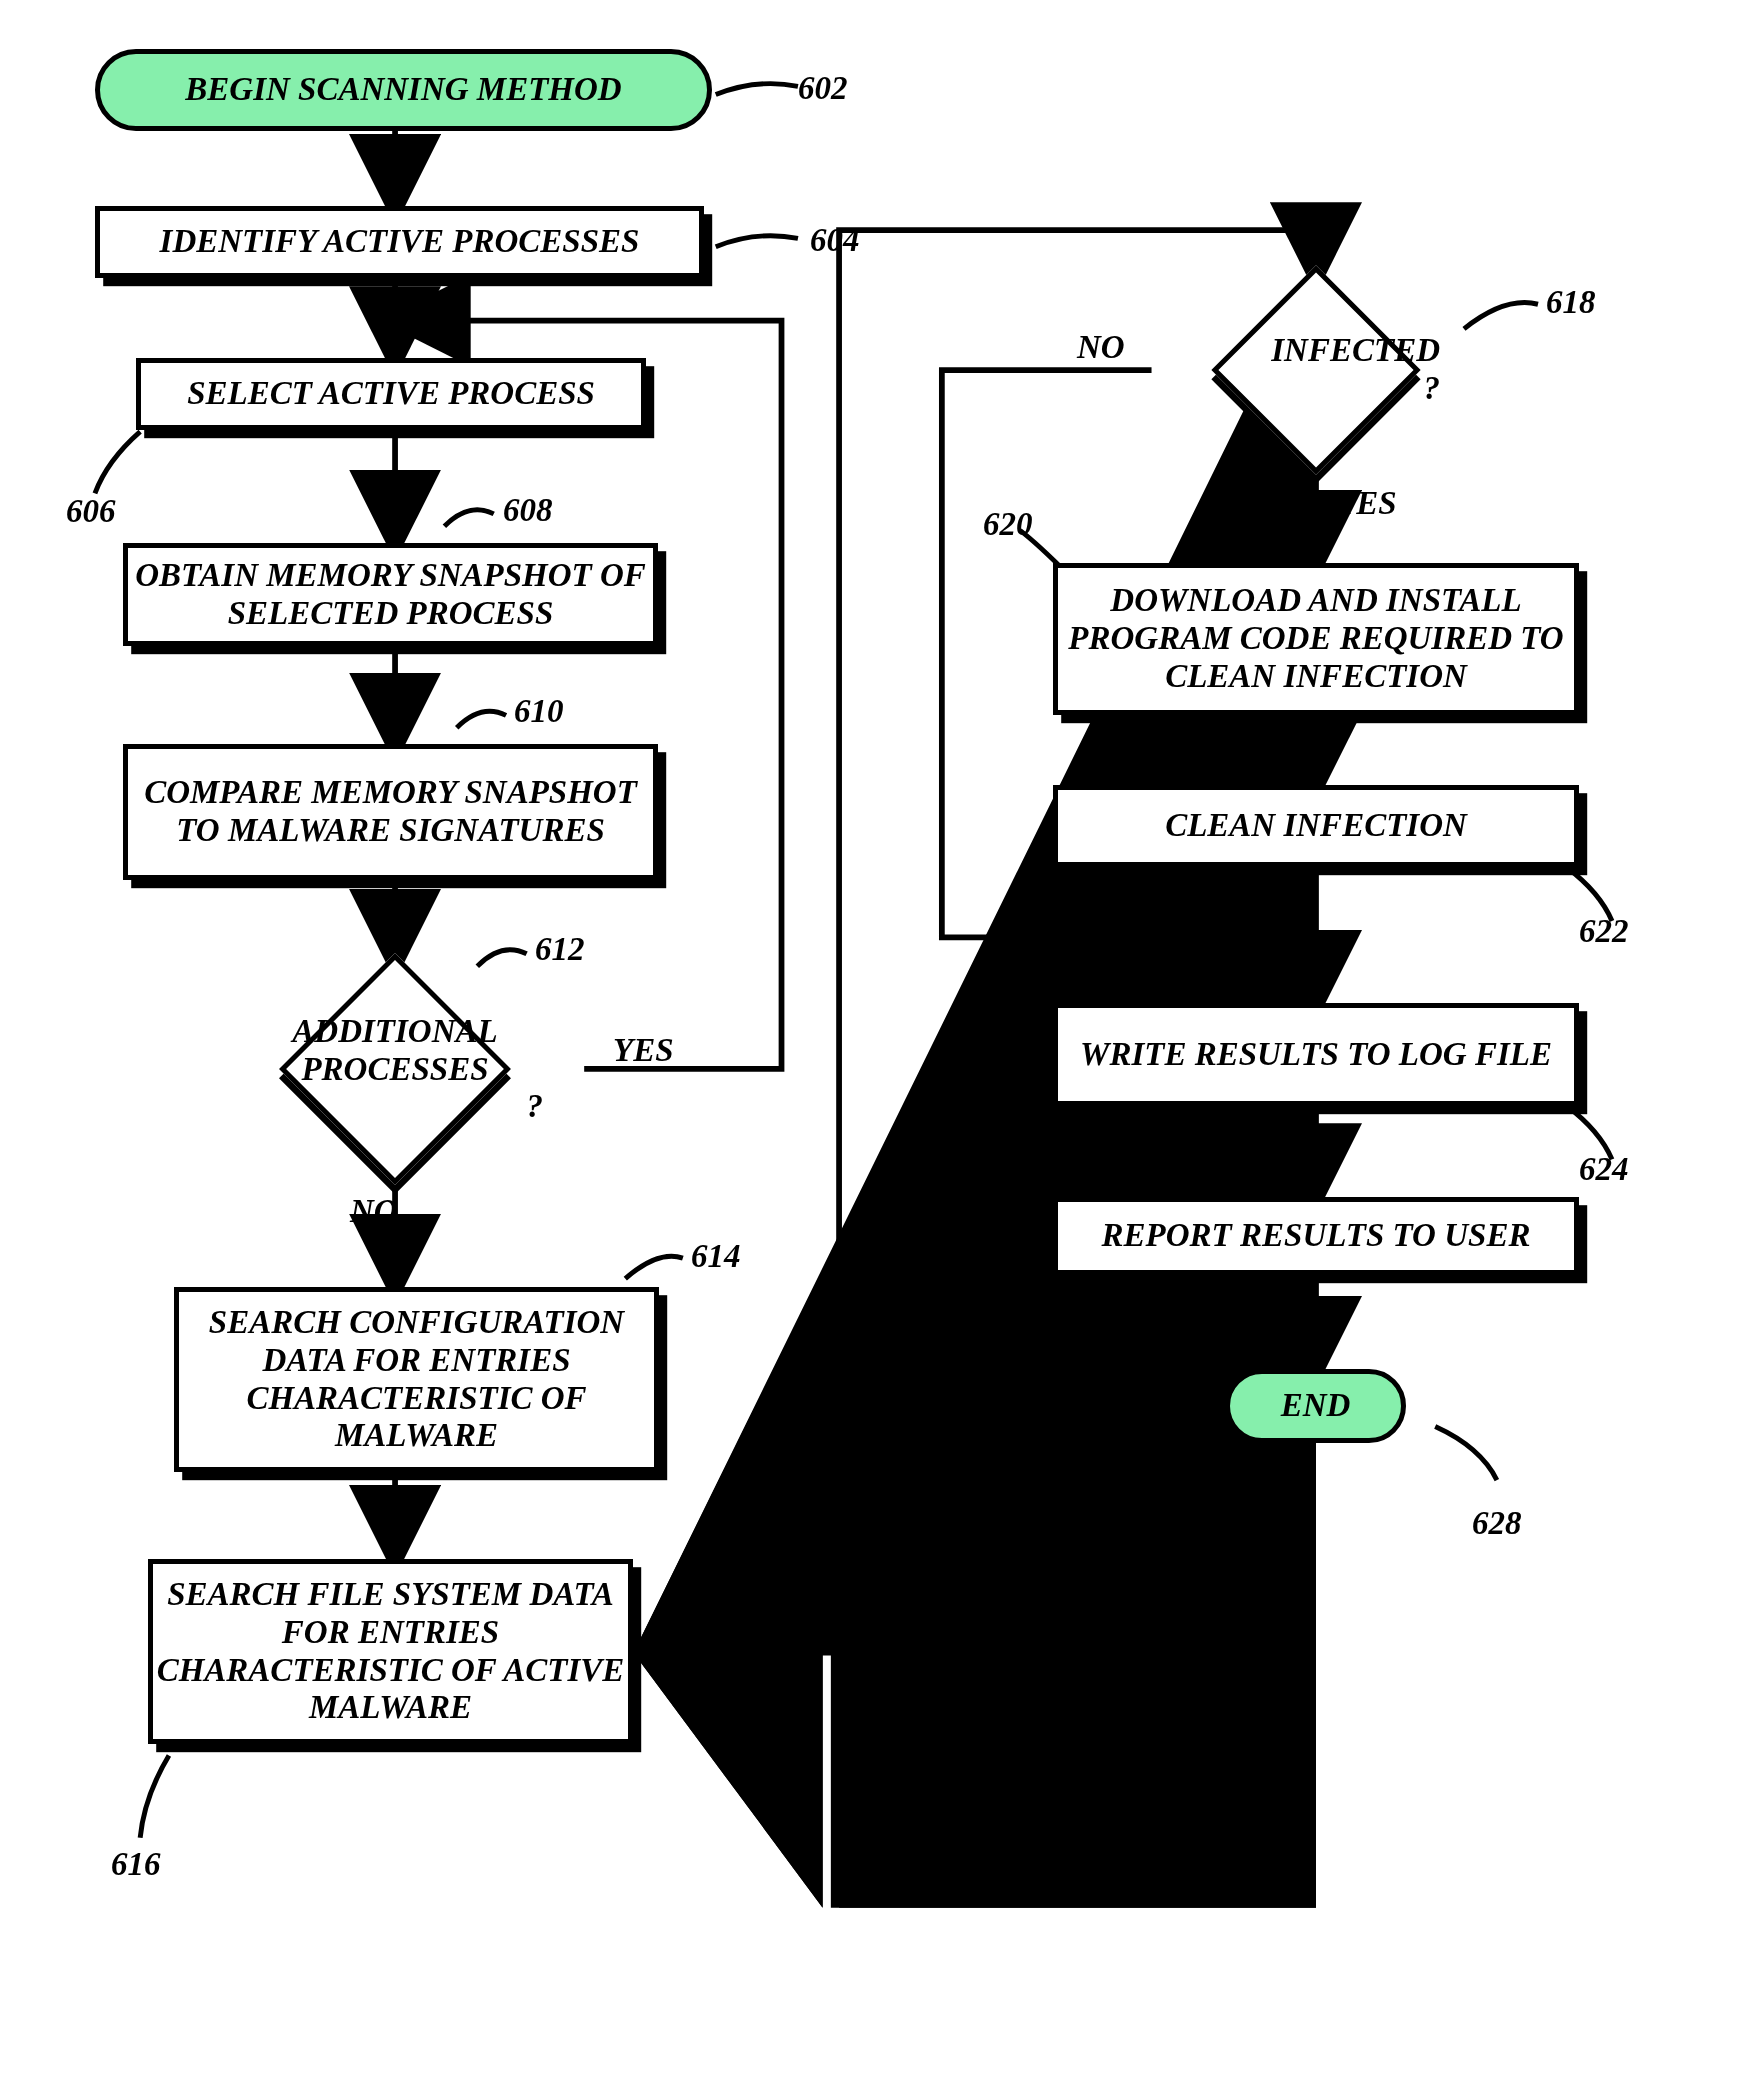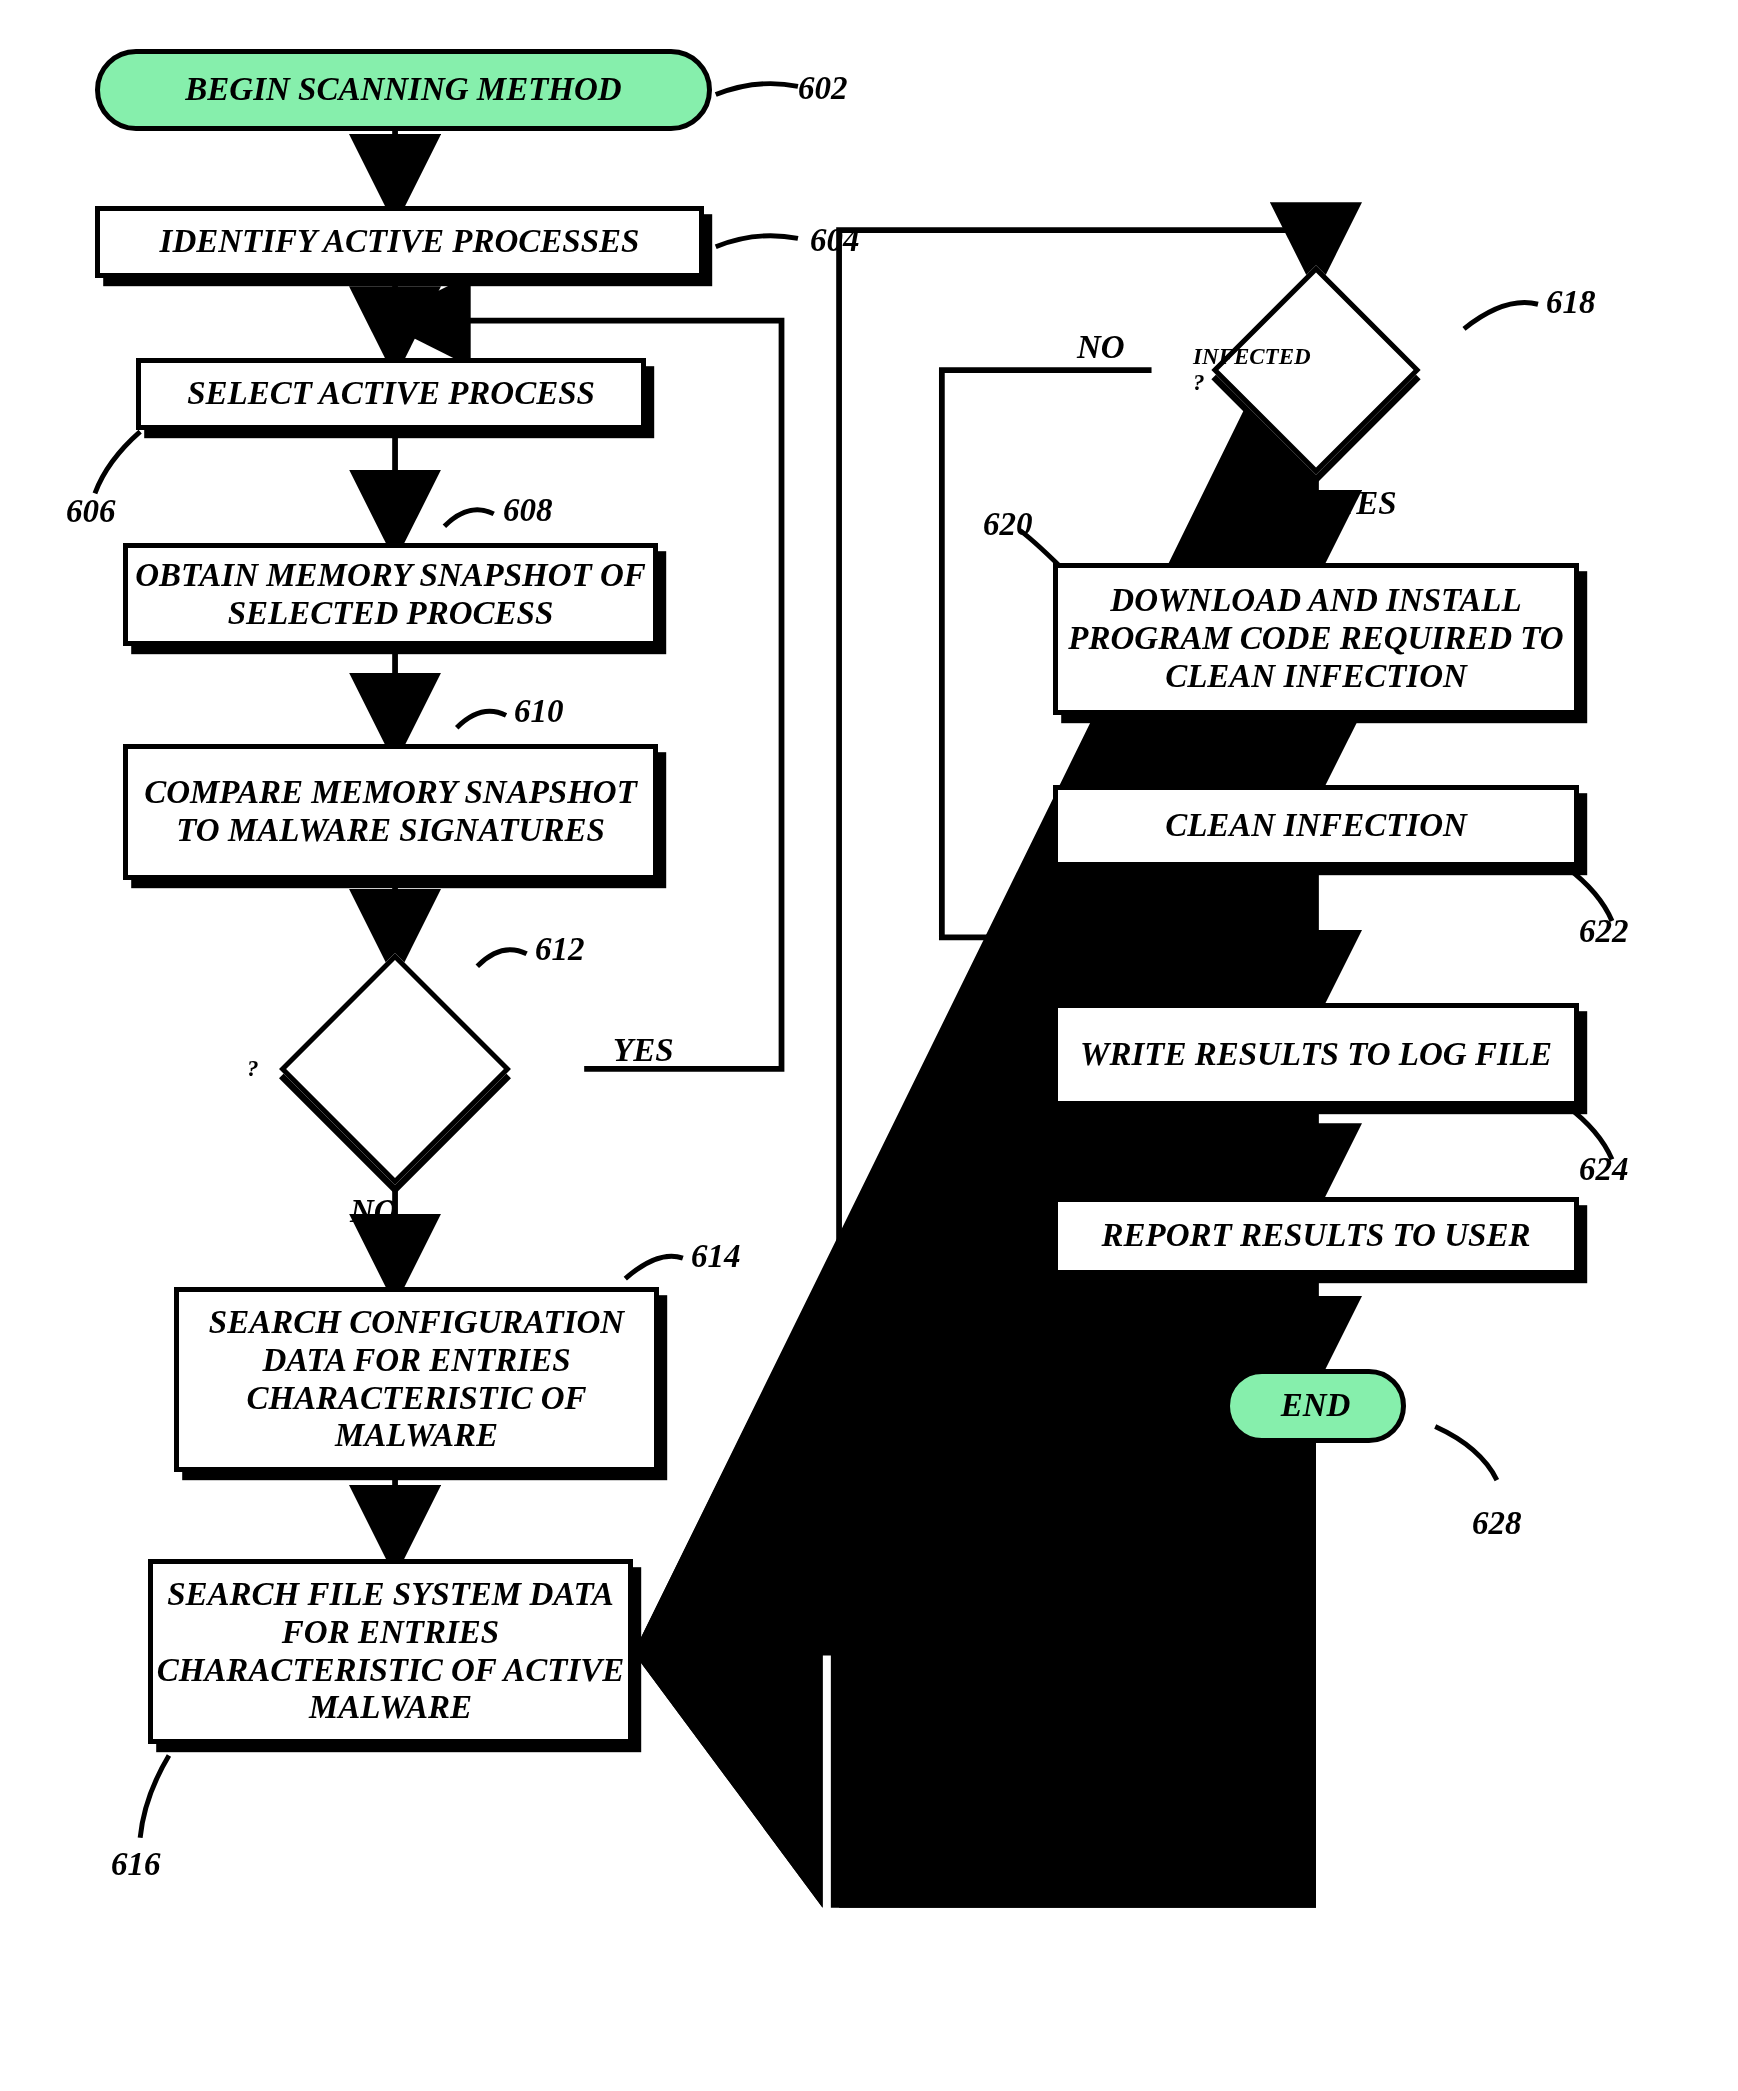--- a/index.html
+++ b/index.html
@@ -35,24 +35,24 @@
   .decision {
     position: absolute;
     transform: rotate(45deg);
     border: 5px solid #000;
     background: #fff;
     box-shadow: 6.6px 6.6px 0 #000;
   }
   .decision-text {
     position: absolute;
     text-align: center;
-    font-size: 23px;
+    font-size: 33px;
     line-height: 1.15;
     display: flex;
-    align-items: flex-start;
+    align-items: flex-end;
     justify-content: center;
     pointer-events: none;
   }
   .label {
     position: absolute;
     font-size: 33px;
     font-style: italic;
     font-weight: bold;
   }
   svg { position: absolute; top: 0; left: 0; width: 1739px; height: 2091px; }
@@ -168,20 +168,21 @@
 <div class="label" style="left:66px; top:493px;">606</div>
 
 <div class="node process" style="left:123px; top:543px; width:535px; height:103px;">OBTAIN MEMORY SNAPSHOT OF SELECTED PROCESS</div>
 <div class="label" style="left:503px; top:492px;">608</div>
 
 <div class="node process" style="left:123px; top:744px; width:535px; height:136px;">COMPARE MEMORY SNAPSHOT TO MALWARE SIGNATURES</div>
 <div class="label" style="left:514px; top:693px;text-align:center;">610</div>
 
 <div class="decision" style="left:313px; top:987px; width:164px; height:164px;"></div>
 <div class="decision-text" style="left:247px; top:1016px; width:296px; height:107px; flex-direction:column;">
+  <span>ADDITIONAL PROCESSES</span>
   <span>?</span>
 </div>
 <div class="label" style="left:535px; top:931px;">612</div>
 <div class="label" style="left:613px; top:1032px;">YES</div>
 <div class="label" style="left:350px; top:1193px;">NO</div>
 
 <div class="node process" style="left:148px; top:1287px; width:485px; height:185px;margin-left:26px;">SEARCH CONFIGURATION DATA FOR ENTRIES CHARACTERISTIC OF MALWARE</div>
 <div class="label" style="left:691px; top:1238px;">614</div>
 
 <div class="node process" style="left:148px; top:1559px; width:485px; height:185px;">SEARCH FILE SYSTEM DATA FOR ENTRIES CHARACTERISTIC OF ACTIVE MALWARE</div>

